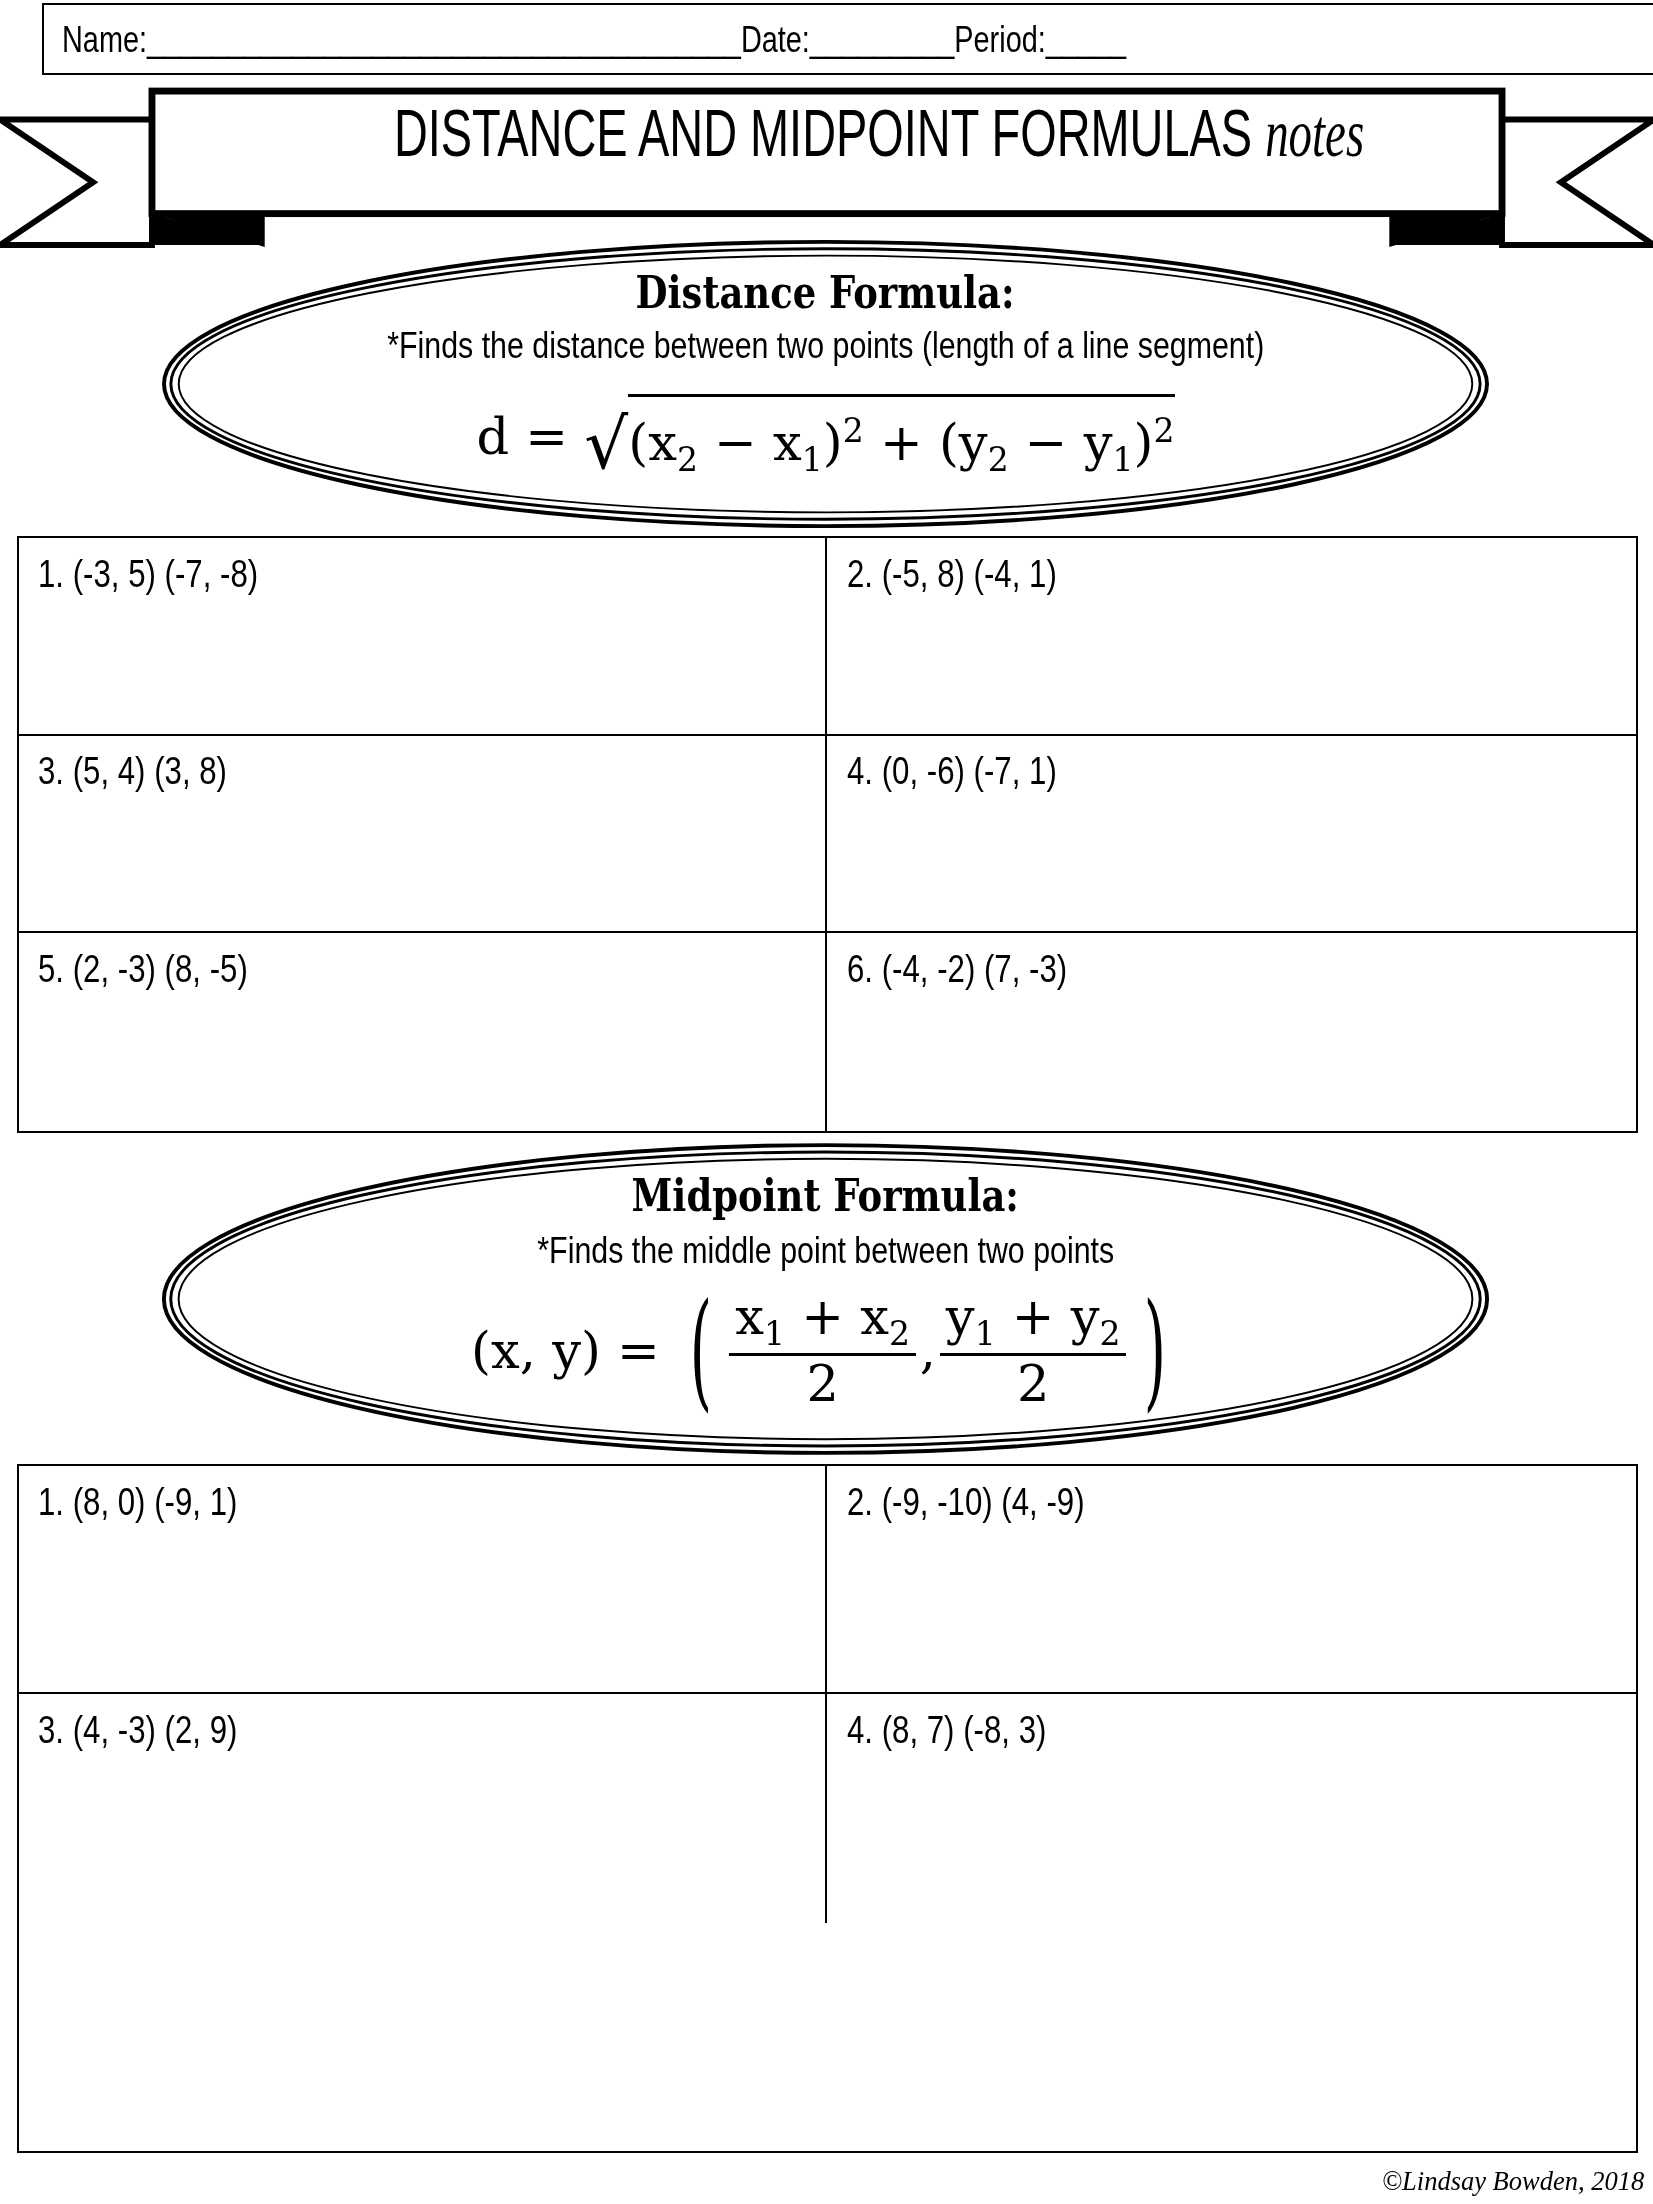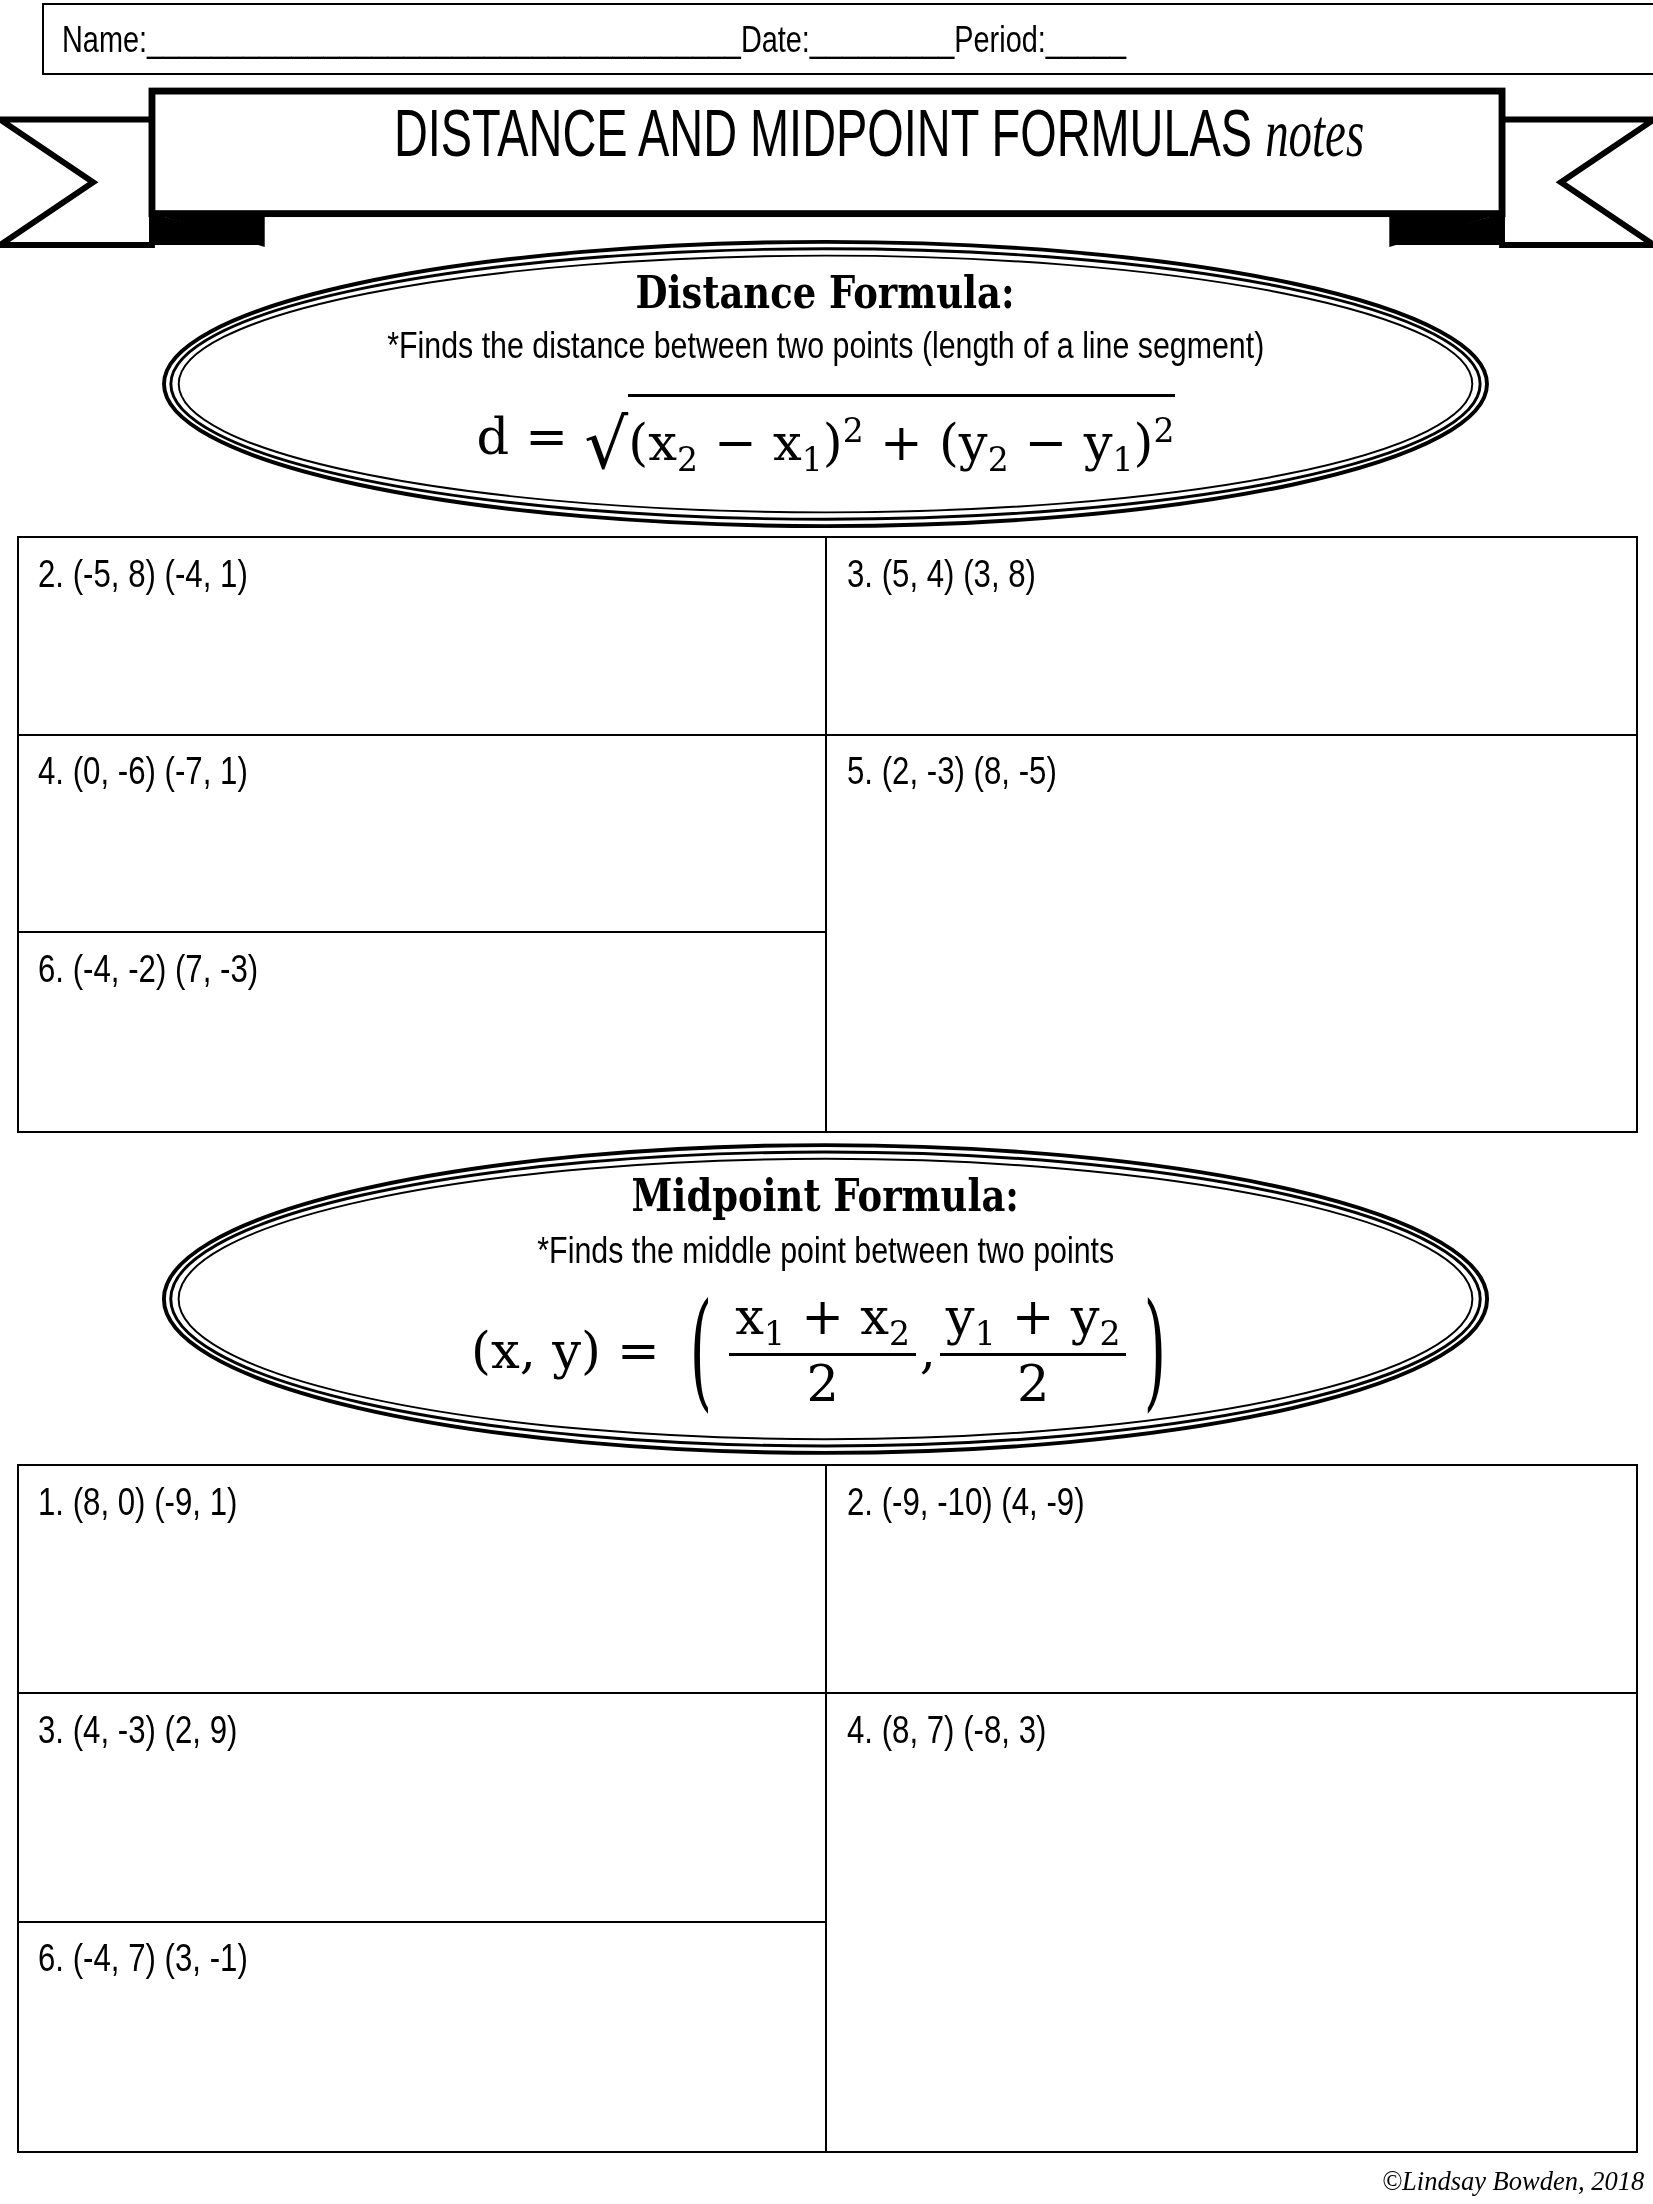--- a/index.html
+++ b/index.html
@@ -86,20 +86,23 @@
   <div class="oval-content" style="top:157px;">
     <span class="formula">d&nbsp;=&nbsp;<span class="sqrt">
           <span class="radical">√</span>
           <span class="radicand">(x<sub>2</sub> − x<sub>1</sub>)<sup>2</sup> + (y<sub>2</sub> − y<sub>1</sub>)<sup>2</sup></span>
         </span></span>
   </div>
 </div>
 
 <div class="grid" style="left:16.7px;top:536px;width:1621px;height:597px;grid-template-rows:1fr 1fr 1fr;">
   <div class="cell">
+      <span class="cell-label">1. (-3, 5) (-7, -8)</span>
+    </div>
+  <div class="cell">
       <span class="cell-label">2. (-5, 8) (-4, 1)</span>
     </div>
   <div class="cell">
       <span class="cell-label">3. (5, 4) (3, 8)</span>
     </div>
   <div class="cell">
       <span class="cell-label">4. (0, -6) (-7, 1)</span>
     </div>
   <div class="cell">
       <span class="cell-label">5. (2, -3) (8, -5)</span>
@@ -138,19 +141,16 @@
     </div>
   <div class="cell">
       <span class="cell-label">2. (-9, -10) (4, -9)</span>
     </div>
   <div class="cell">
       <span class="cell-label">3. (4, -3) (2, 9)</span>
     </div>
   <div class="cell">
       <span class="cell-label">4. (8, 7) (-8, 3)</span>
     </div>
-  <div class="cell">
-      <span class="cell-label">6. (-4, 7) (3, -1)</span>
-    </div>
 </div>
 
 <div class="copyright">©Lindsay Bowden, 2018</div>
 
 
 </body></html>

